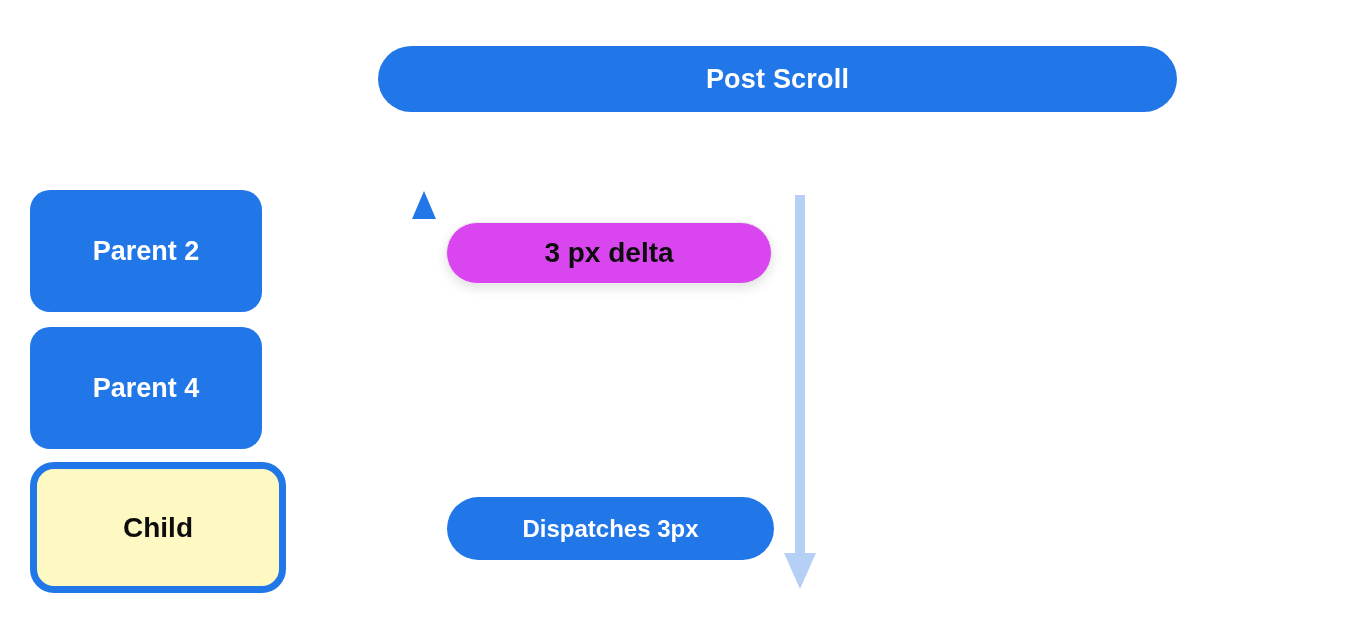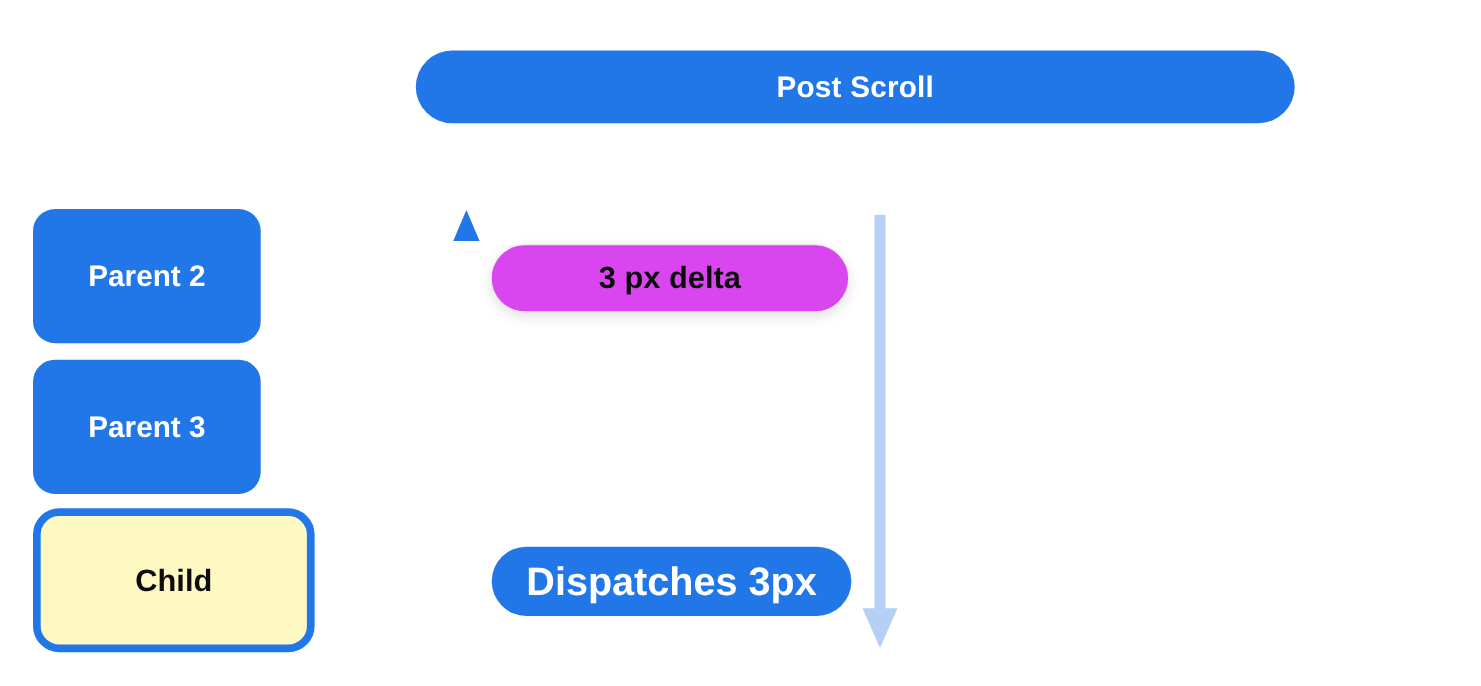--- a/index.html
+++ b/index.html
@@ -43,21 +43,21 @@
   }
   .node{
     position:absolute;
     left:30px;
     display:flex;
     align-items:center;
     justify-content:center;
     font-size:27px;
   }
   .node.filled{
-    width:207px; height:122px;
+    width:232px; height:122px;
     border-radius:20px;
     background:var(--primary-blue);
     color:var(--text-light);
     font-weight:700;
   }
   .node.outlined{
     width:256px; height:131px;
     border-radius:24px;
     background:#fef9c3;
     border:7px solid var(--primary-blue);
@@ -79,21 +79,21 @@
     font-weight:600;
     font-size:28px;
   }
   .dispatch-pill{
     left:447px; top:497px;
     width:327px; height:63px;
     border-radius:32px;
     background:var(--primary-blue);
     color:var(--text-light);
     font-weight:700;
-    font-size:36px;
+    font-size:24px;
   }
   .arrow-svg{
     position:absolute;
     display:block;
   }
   .arrow-up-svg{left:410px; top:191px;}
   .arrow-down-svg{left:784px; top:195px;}
   .arrow-up-svg line, .arrow-up-svg polygon{
     stroke:none;
   }
@@ -108,21 +108,21 @@
 <div class="canvas">
 
   <div class="pill header-pill">
     <span>Post Scroll</span>
   </div>
 
   <div class="node filled node-parent2">
     <span>Parent 2</span>
   </div>
   <div class="node filled node-parent1">
-    <span>Parent 3</span>
+    <span>Parent 4</span>
   </div>
   <div class="node outlined node-child">
     <span>Child</span>
   </div>
 
   <svg class="arrow-svg arrow-up-svg" width="28" height="396" viewBox="0 0 28 396" aria-hidden="true">
     <line class="up-stroke" x1="14" y1="24" x2="14" y2="392" stroke-width="8"></line>
     <polygon class="up-fill" points="14,0 2,28 26,28"></polygon>
   </svg>
 

